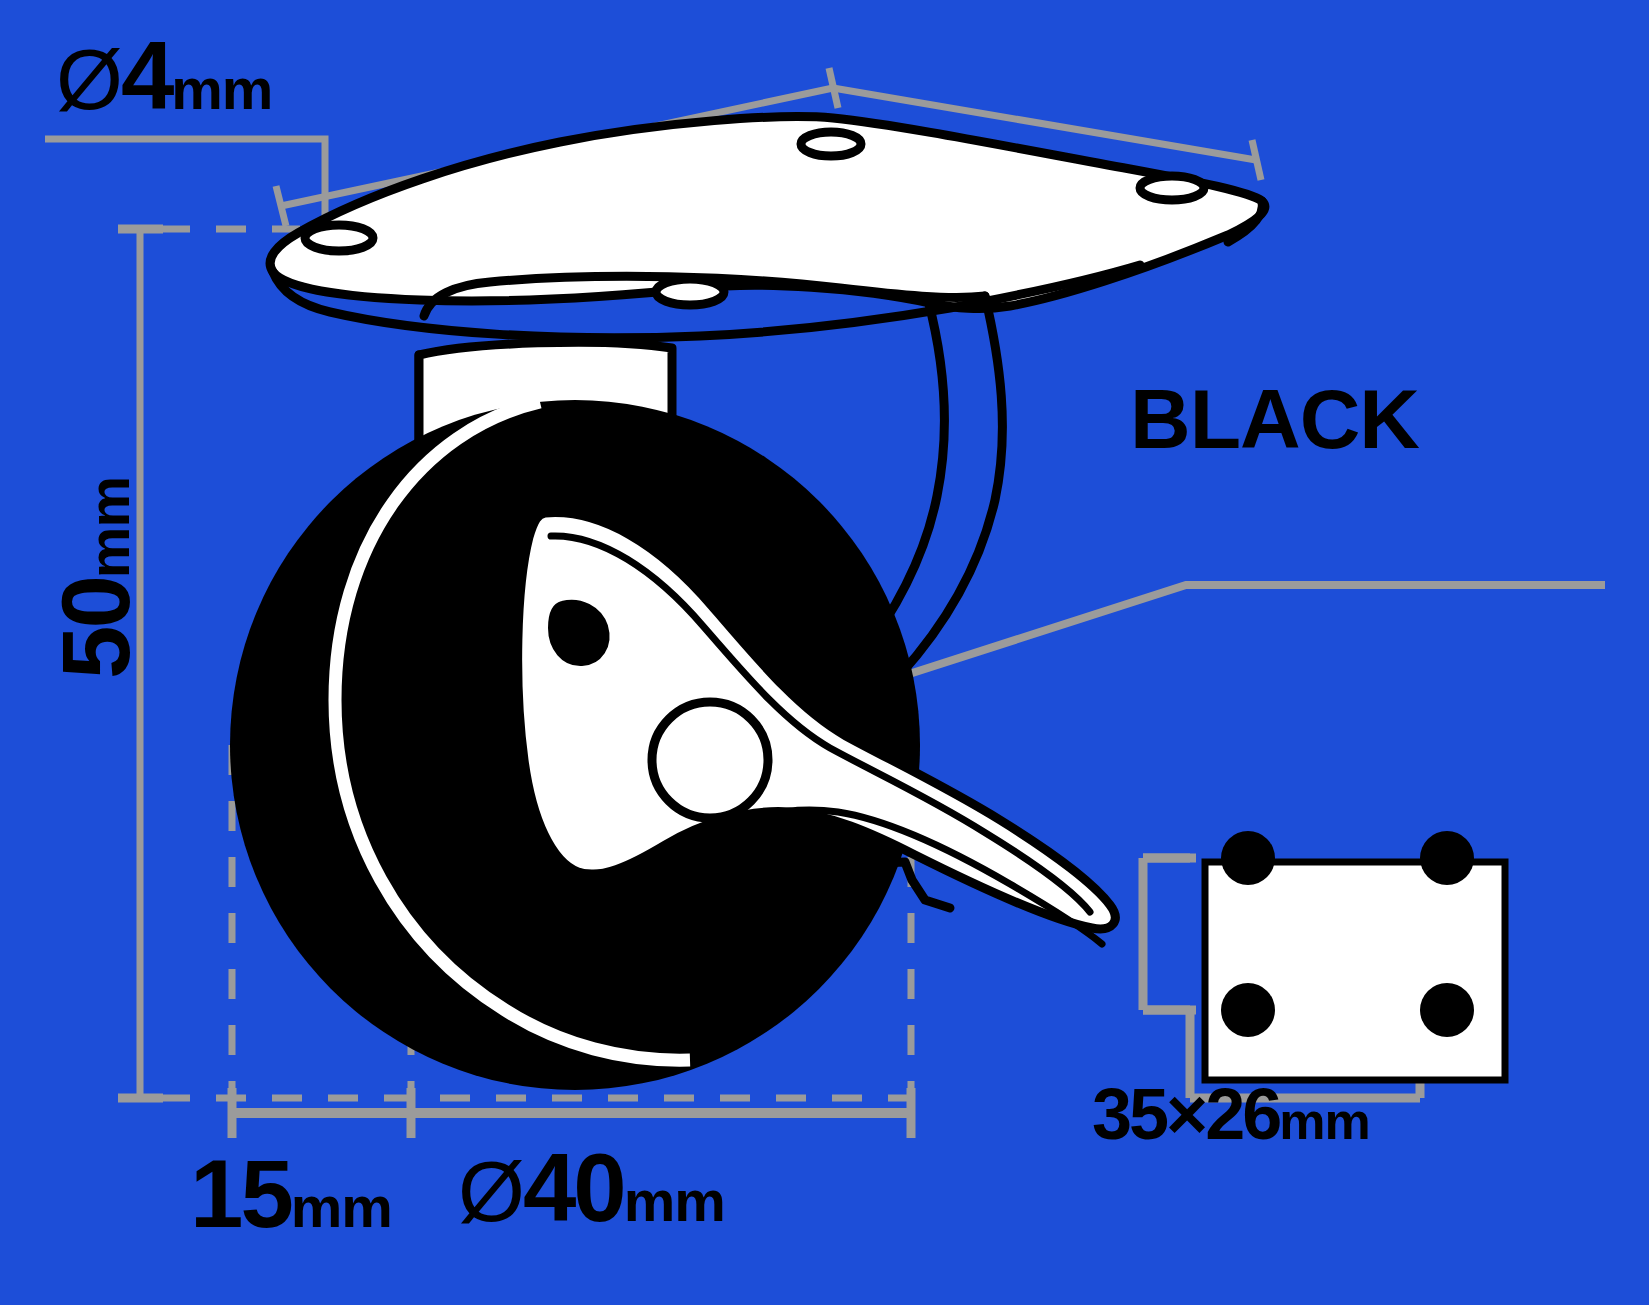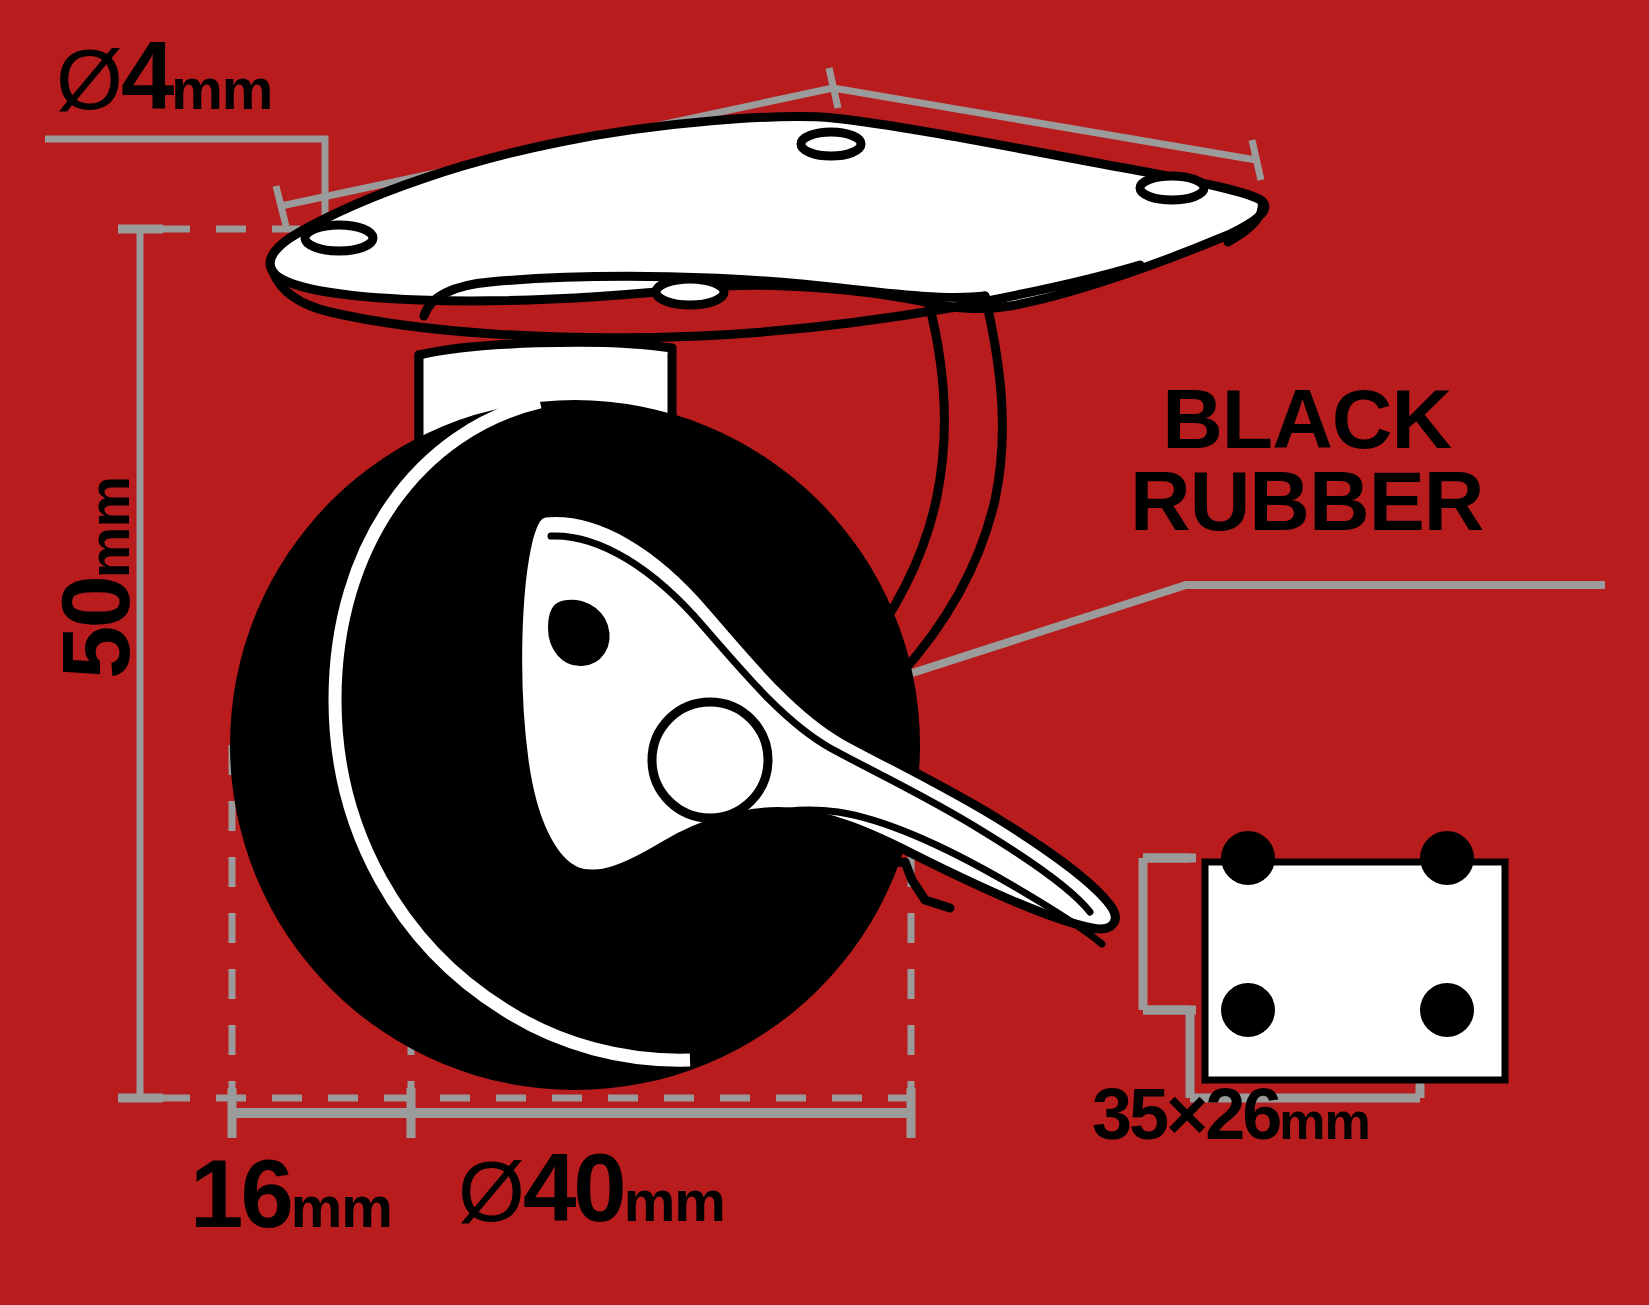--- a/index.html
+++ b/index.html
@@ -7,21 +7,21 @@
     padding: 0;
     background: #ffffff;
   }
   body {
     font-family: "Liberation Sans", sans-serif;
   }
   #stage {
     position: relative;
     width: 1649px;
     height: 1305px;
-    background: #b91c1c;
+    background: #1d4ed8;
     overflow: hidden;
   }
   #drawing {
     position: absolute;
     left: 0;
     top: 0;
     width: 1649px;
     height: 1305px;
   }
   .dim-label {
@@ -247,29 +247,28 @@
     <span class="dia">Ø</span><span class="num">4</span><span class="unit">mm</span>
   </div>
 
 
 
   <div class="dim-label" id="lbl-50">
     <span class="num">50</span><span class="unit">mm</span>
   </div>
 
   <div class="dim-label" id="lbl-17">
-    <span class="num">16</span><span class="unit">mm</span>
+    <span class="num">15</span><span class="unit">mm</span>
   </div>
 
   <div class="dim-label" id="lbl-d40">
     <span class="dia">Ø</span><span class="num">40</span><span class="unit">mm</span>
   </div>
 
   <div class="dim-label" id="lbl-3526">
     <span class="num">35×26</span><span class="unit">mm</span>
   </div>
 
   <div class="dim-label" id="lbl-rubber">
     <div>BLACK</div>
-    <div>RUBBER</div>
   </div>
 
 </div>
 
 </body></html>

